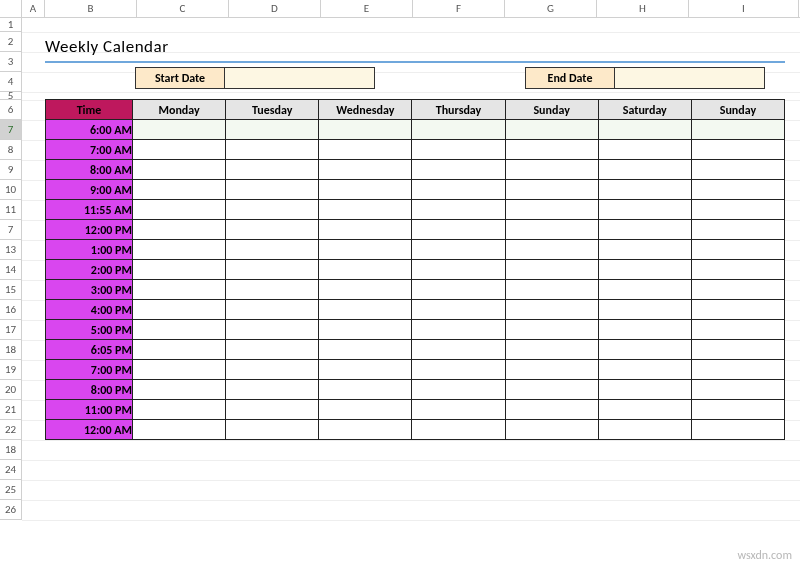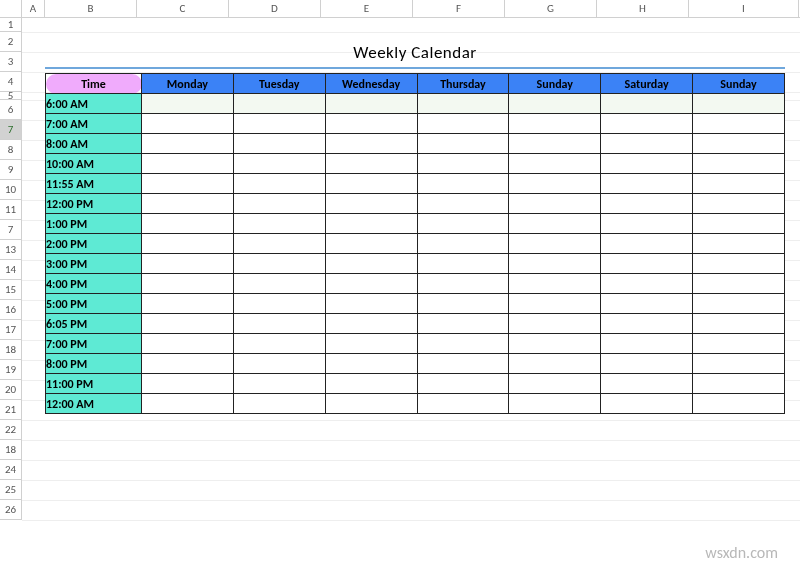--- a/index.html
+++ b/index.html
@@ -10,34 +10,34 @@
     .rownums { position: absolute; top: 18px; left: 0; width: 22px; }
     .rownum { height: 20px; border-right: 1px solid #d0d0d0; border-bottom: 1px solid #d0d0d0; display: flex; align-items: center; justify-content: center; font-size: 11px; color: #555; background: #fff; }
     .rownum.sel { background: #d2d2d2; color: #2c6e2c; }
     .rownum.r1 { height: 14px; }
     .rownum.r5 { height: 8px; }
     .grid-area { position: absolute; top: 18px; left: 22px; right: 0; }
     .faint-grid { position: absolute; inset: 0; }
     .fv { position: absolute; top: 0; bottom: 0; border-left: 1px solid #eee; }
     .fh { position: absolute; left: 0; right: 0; border-top: 1px solid #eee; }
     .content { position: absolute; left: 23px; top: 14px; width: 740px; }
-    .title { font-size: 17px; text-align: center; padding: 10px 0 4px; letter-spacing: 0.5px; }
+    .title { font-size: 17px; text-align: left; padding: 4px 0 4px; letter-spacing: 0.5px; }
     .title-rule { border-top: 2px solid #6fa7dc; margin-bottom: 4px; }
     .date-row { display: flex; align-items: stretch; height: 22px; margin: 4px 0 10px; }
     .date-label { background: #fde9c9; border: 1px solid #333; display: flex; align-items: center; justify-content: center; font-weight: bold; font-size: 12px; width: 90px; }
     .date-input { background: #fdf7e3; border: 1px solid #333; border-left: none; flex: 0 0 150px; }
     .cal-table { border-collapse: collapse; width: 100%; table-layout: fixed; }
     .cal-table th, .cal-table td { border: 1px solid #222; height: 20px; font-size: 12px; }
     .cal-table th { font-weight: bold; }
-    .time-head { background: #f0abfc; width: 96px; border-radius: 10px; }
-    .day-head { background: #3b82f6; margin-left: 36px; }
-    .time-cell { background: #5eead4; text-align: left; font-weight: bold; }
+    .time-head { background: #be185d; width: 87px; }
+    .day-head { background: #e5e5e5; margin-left: 36px; }
+    .time-cell { background: #d946ef; text-align: right; font-weight: bold; }
     .data-cell { background: #fff; }
     .row7 .data-cell { background: #f3f9f1; }
-    .watermark { position: absolute; right: 22px; bottom: 24px; font-size: 16px; color: #b8b8b8; }
+    .watermark { position: absolute; right: 8px; bottom: 24px; font-size: 12px; color: #b8b8b8; }
     .gap { flex: 0 0 auto; }
   </style>
 </head>
 <body>
 
 <div class="sheet">
 
   <div class="colheads" id="colheads">
       <div class="colhead" style="width: 22px;"></div>
       <div class="colhead" style="width: 23px;">A</div>
@@ -116,20 +116,29 @@
         <div class="fh" style="top: 442px;"></div>
         <div class="fh" style="top: 462px;"></div>
         <div class="fh" style="top: 482px;"></div>
         <div class="fh" style="top: 502px;"></div>
       </div>
 
     <div class="content">
       <div class="title">Weekly Calendar</div>
       <div class="title-rule"></div>
 
+      <div class="date-row">
+        <div class="gap" style="width:90px"></div>
+        <div class="date-label">Start Date</div>
+        <div class="date-input"></div>
+        <div class="gap" style="flex:1"></div>
+        <div class="date-label">End Date</div>
+        <div class="date-input"></div>
+        <div class="gap" style="width:20px"></div>
+      </div>
 
       <table class="cal-table">
         <thead>
           <tr>
             <th class="time-head">Time</th>
             <th class="day-head">Monday</th>
             <th class="day-head">Tuesday</th>
             <th class="day-head">Wednesday</th>
             <th class="day-head">Thursday</th>
             <th class="day-head">Sunday</th>
@@ -162,21 +171,21 @@
               <td class="time-cell">8:00 AM</td>
               <td class="data-cell"></td>
               <td class="data-cell"></td>
               <td class="data-cell"></td>
               <td class="data-cell"></td>
               <td class="data-cell"></td>
               <td class="data-cell"></td>
               <td class="data-cell"></td>
             </tr>
             <tr>
-              <td class="time-cell">10:00 AM</td>
+              <td class="time-cell">9:00 AM</td>
               <td class="data-cell"></td>
               <td class="data-cell"></td>
               <td class="data-cell"></td>
               <td class="data-cell"></td>
               <td class="data-cell"></td>
               <td class="data-cell"></td>
               <td class="data-cell"></td>
             </tr>
             <tr>
               <td class="time-cell">11:55 AM</td>

